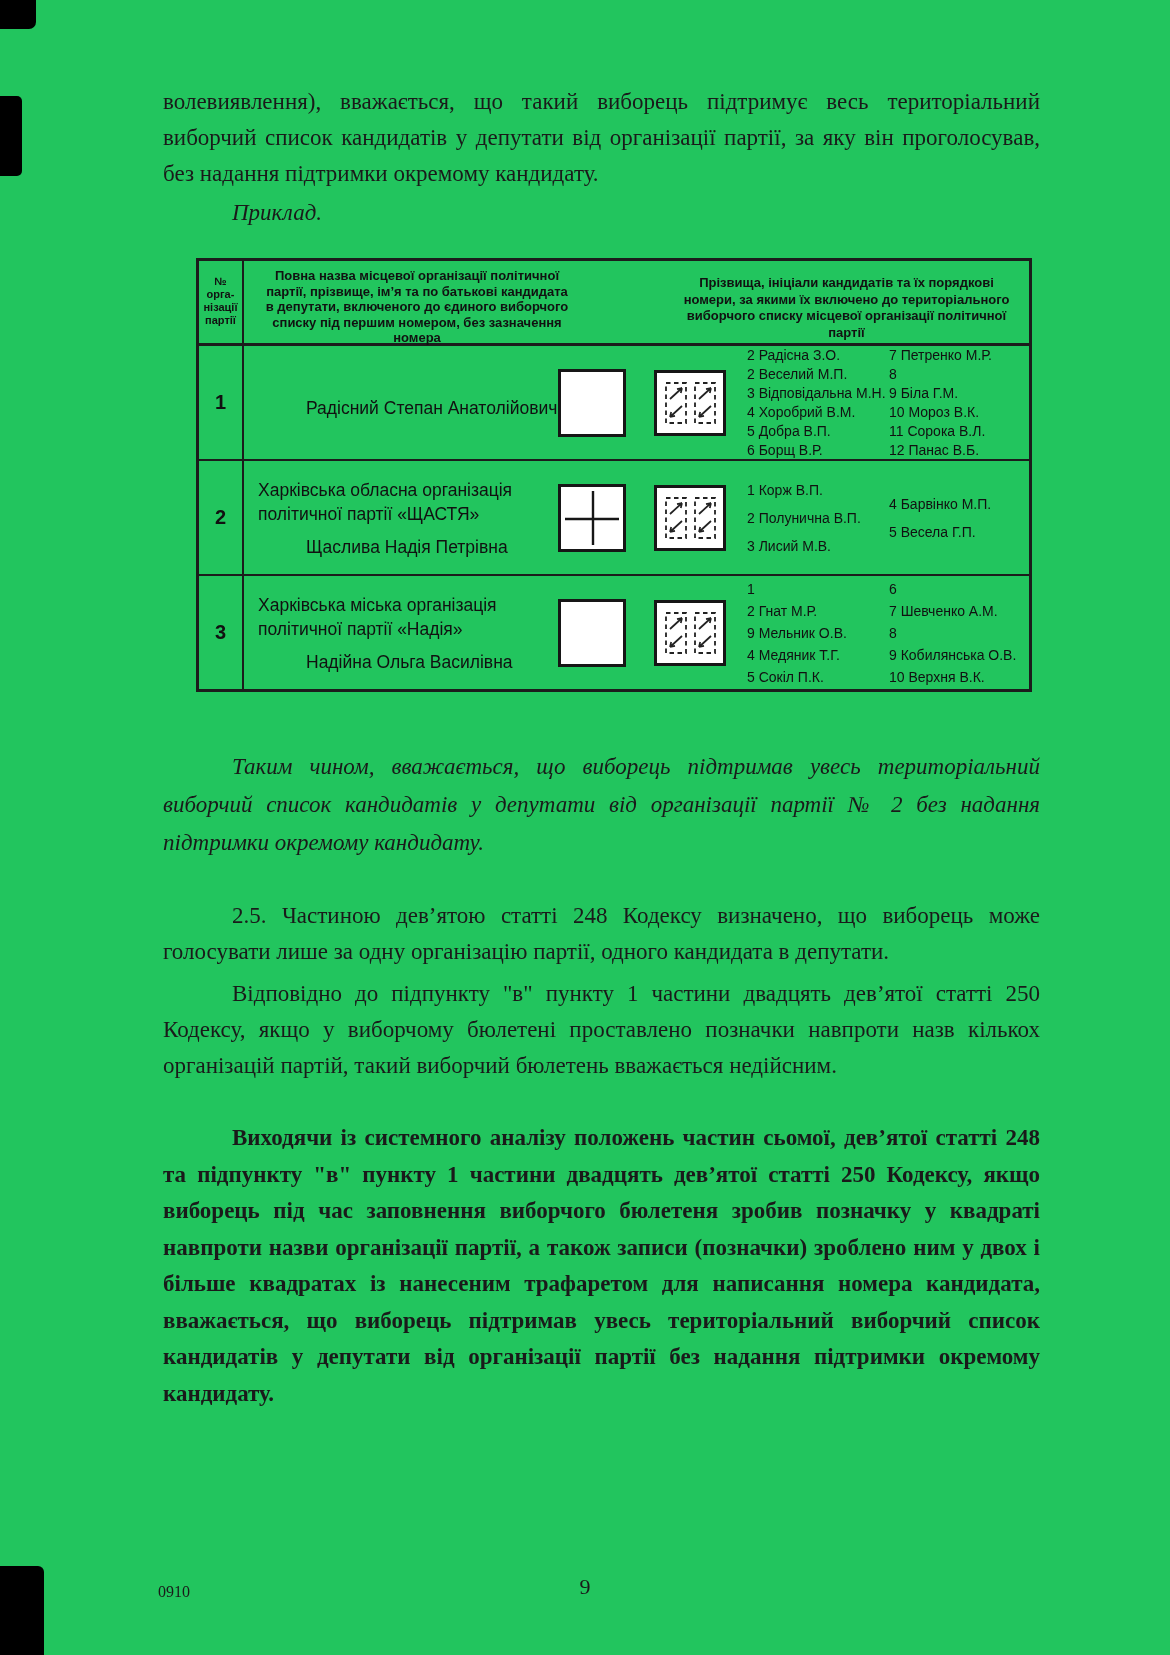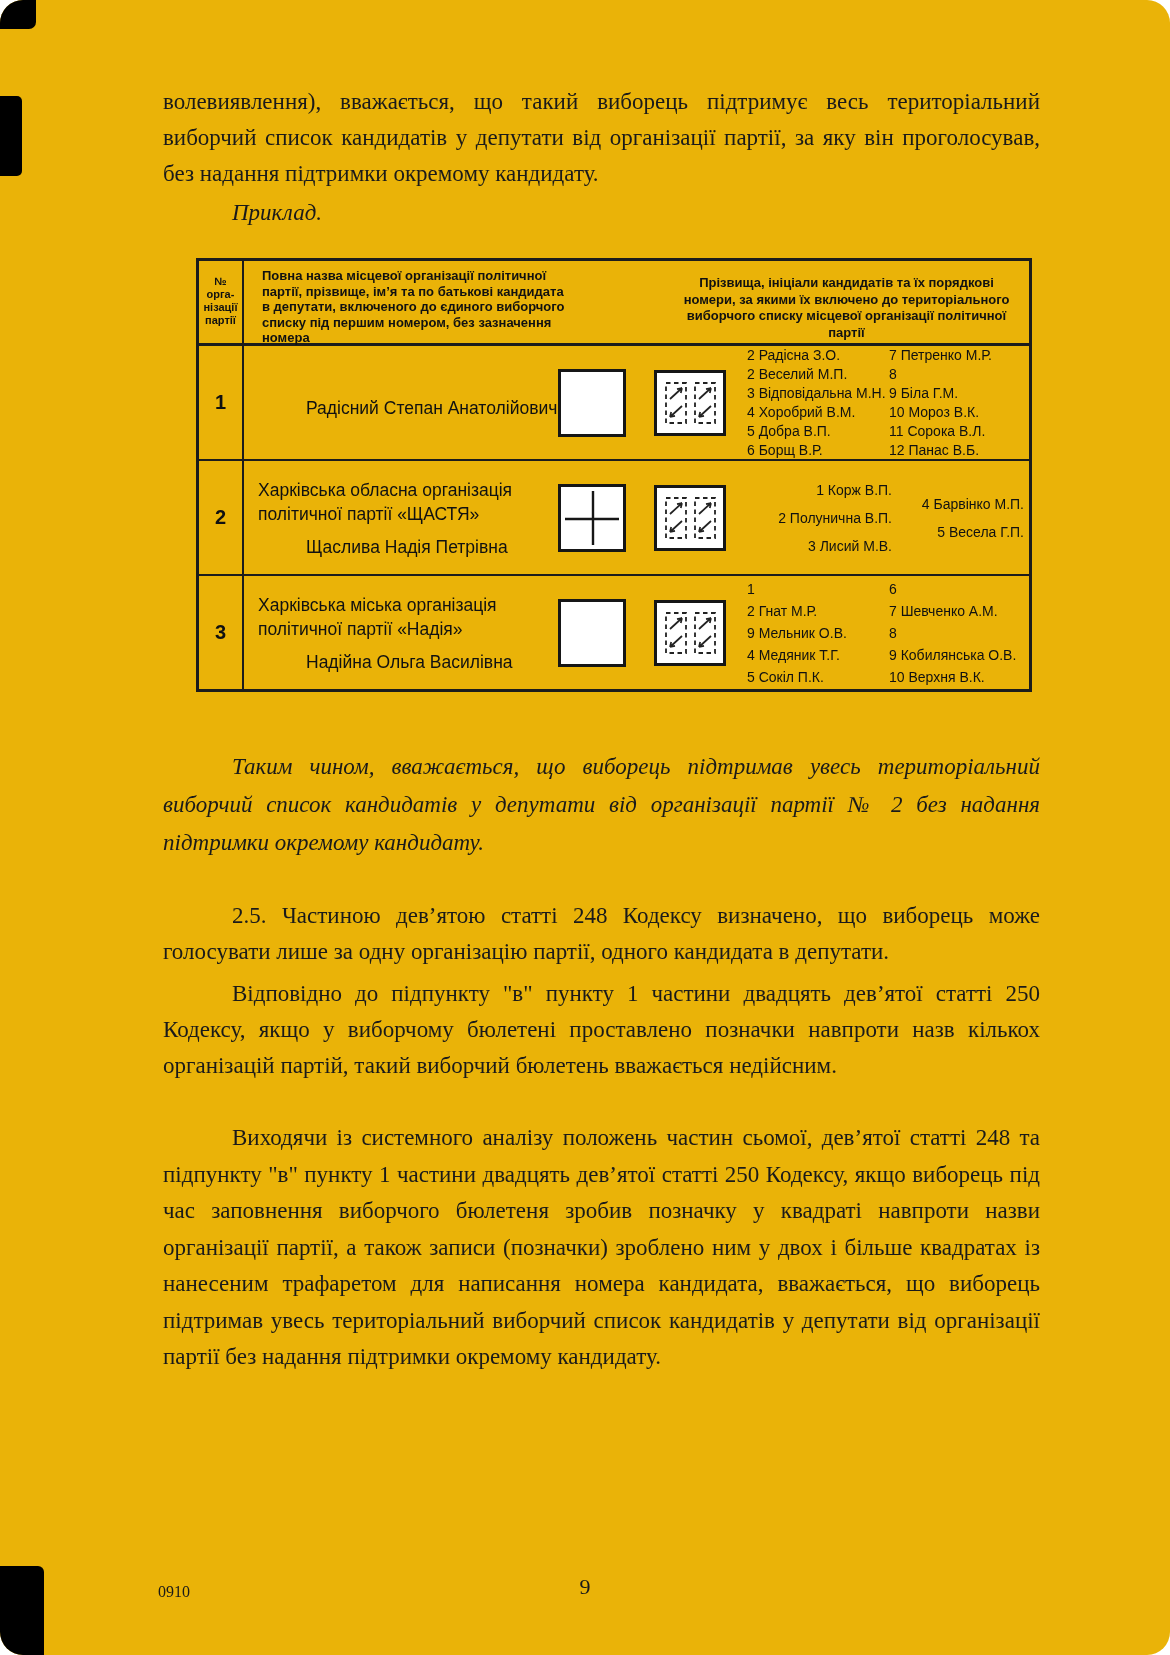--- a/index.html
+++ b/index.html
@@ -1,46 +1,46 @@
 <!DOCTYPE html>
 <html><head>
 <meta charset="utf-8">
 <style>
   html,body{margin:0;padding:0;background:#ffffff;}
-  .page{position:relative;width:1170px;height:1655px;background:#eab308;overflow:hidden;
-        font-family:"Liberation Serif", serif;color:#1a1a1a;border-radius:23px;}
+  .page{position:relative;width:1170px;height:1655px;background:#22c55e;overflow:hidden;
+        font-family:"Liberation Serif", serif;color:#1a1a1a;}
 
   
   .artifact{position:absolute;background:#000;}
   .a1{left:0;top:0;width:36px;height:29px;border-radius:0 0 7px 0;}
   .a2{left:0;top:96px;width:22px;height:80px;border-radius:0 5px 5px 0;}
   .a3{left:0;top:1566px;width:44px;height:89px;border-radius:0 6px 0 0;}
 
   
   .para{position:absolute;left:163px;width:877px;font-size:23px;line-height:36px;
         text-align:justify;margin:0;}
   .p1{top:84px;}
   .example{position:absolute;left:232px;top:200px;font-size:23px;font-style:italic;margin:0;}
   .concl{top:748px;text-indent:69px;font-style:italic;line-height:38px;}
   .p25{top:898px;text-indent:69px;}
   .pb{top:976px;text-indent:69px;}
-  .pc{top:1120px;text-indent:69px;line-height:36.5px;}
+  .pc{top:1120px;text-indent:69px;line-height:36.5px;font-weight:bold;}
   .footer-code{position:absolute;left:158px;top:1583px;font-size:16px;margin:0;}
   .page-num{position:absolute;left:0;top:1574px;width:1170px;text-align:center;
             font-size:22px;margin:0;}
 
   
   .btable{position:absolute;left:196px;top:258px;width:836px;border:3px solid #1c1c1c;
           font-family:"Liberation Sans", sans-serif;color:#111;box-sizing:border-box;}
   .thead{display:flex;height:82px;border-bottom:3px solid #1c1c1c;}
   .th-num{width:45px;border-right:2.5px solid #1c1c1c;box-sizing:border-box;
           font-size:11px;font-weight:700;line-height:13px;text-align:center;
           white-space:pre-line;padding-top:14px;}
   .th-rest{flex:1;position:relative;}
-  .th-name{position:absolute;left:18px;top:7px;width:310px;text-align:left;
+  .th-name{position:absolute;left:18px;top:7px;width:310px;text-align:center;
            font-size:13px;font-weight:700;line-height:15.5px;}
   .th-cand{position:absolute;right:10px;top:14px;width:345px;text-align:center;
            font-size:13px;font-weight:700;line-height:16.5px;}
 
   .trow{display:flex;height:113px;}
   .trow + .trow{border-top:2.5px solid #1c1c1c;}
   .cell-num{width:45px;border-right:2.5px solid #1c1c1c;box-sizing:border-box;
             display:flex;align-items:center;justify-content:center;
             font-size:20px;font-weight:700;}
   .cell-body{flex:1;position:relative;}
@@ -56,21 +56,21 @@
   .stencil{position:absolute;left:410px;top:50%;transform:translateY(-50%);
            width:66px;height:60px;border:3px solid #161616;background:#fff;
            display:flex;align-items:center;justify-content:center;gap:7px;}
   .stsq{display:block;}
 
   .cands{position:absolute;top:50%;transform:translateY(-50%);font-size:14px;}
   .cands-left{left:503px;width:145px;}
   .cands-right{left:645px;width:135px;}
   .cand{white-space:nowrap;}
   .r1 .cand{line-height:19px;}
-  .r2 .cand{line-height:28px;text-align:right;}
+  .r2 .cand{line-height:28px;}
   .r3 .cand{line-height:22px;}
 </style>
 </head>
 <body>
 
 <div class="page">
 
   <div class="artifact a1"></div>
   <div class="artifact a2"></div>
   <div class="artifact a3"></div>

